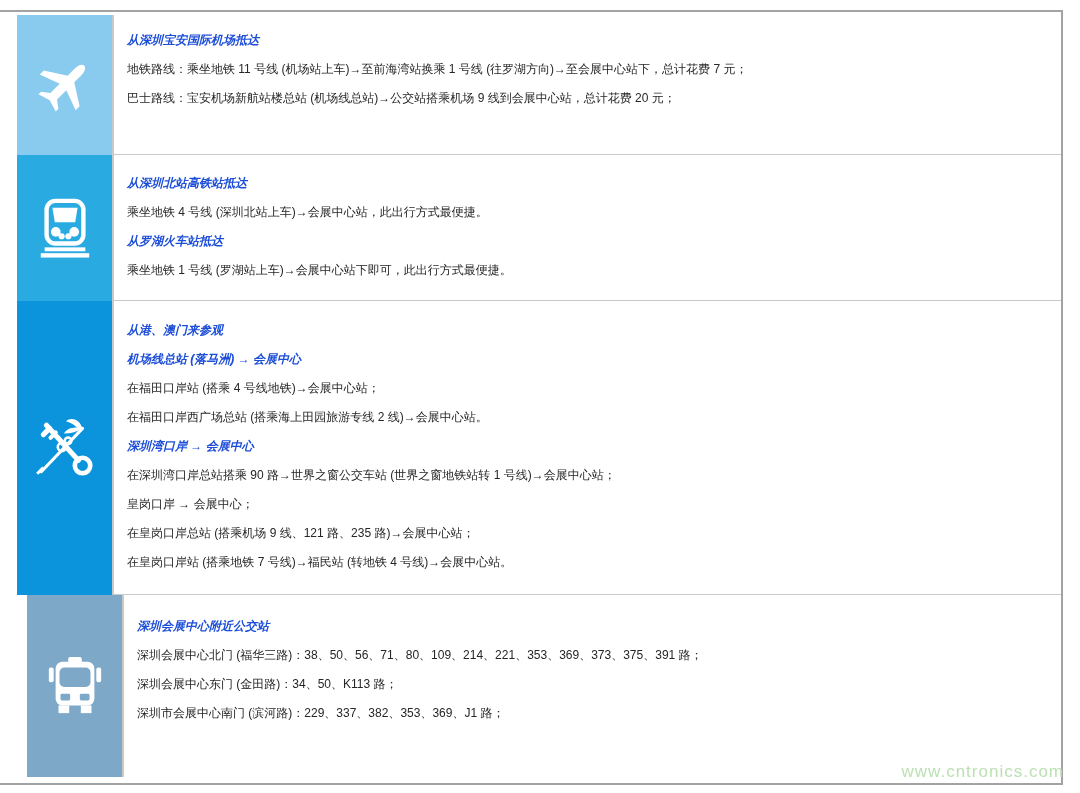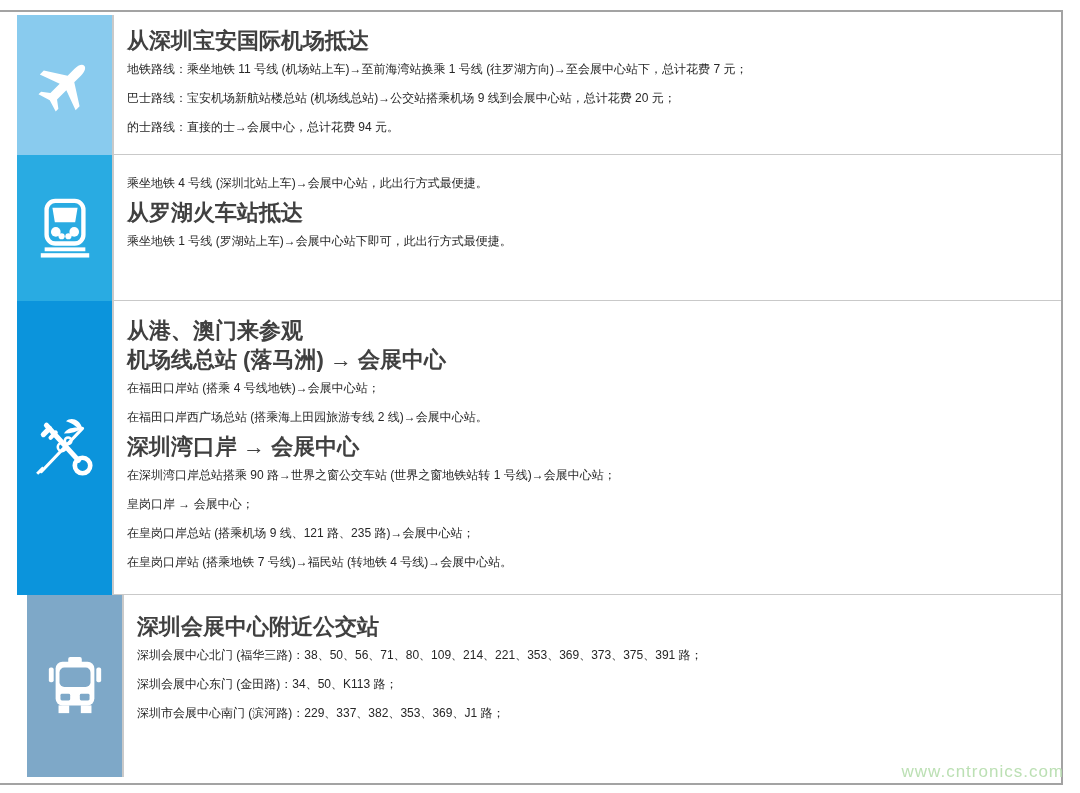--- a/index.html
+++ b/index.html
@@ -40,21 +40,21 @@
   }
   .row-1 .text-cell { padding-top:14px; }
   .row-2 .text-cell { padding-top:15px; }
   .row-3 .text-cell { padding-top:17px; border-bottom:none; }
   .line {
     font-size:12px;
     line-height:29px;
     color:#262626;
     white-space:nowrap;
   }
-  .line.bold { font-weight:bold; font-size:22px; color:#404040; }
+  .line.bold { font-weight:bold; font-size:12px; color:#1d4ed8;font-style:italic; }
   .icon-svg { display:block; }
   .watermark {
     position:absolute;
     right:16px; top:762px;
     font-size:17px;
     letter-spacing:1px;
     z-index:5;
     font-family:"Liberation Sans",sans-serif;
   }
 </style>
@@ -69,38 +69,38 @@
         <svg class="icon-svg" width="60" height="60" viewBox="0 0 64 64">
           <g transform="rotate(45 32 32)">
             <path fill="#ffffff" d="M32 3 C35 3 37 7 37 13 L37 23 L59 37 L59 43 L37 35 L37 49 L45 55 L45 59 L32 55 L19 59 L19 55 L27 49 L27 35 L5 43 L5 37 L27 23 L27 13 C27 7 29 3 32 3 Z"></path>
           </g>
         </svg>
       </div>
       <div class="text-cell">
           <div class="line bold">从深圳宝安国际机场抵达</div>
           <div class="line">地铁路线：乘坐地铁 11 号线 (机场站上车)→至前海湾站换乘 1 号线 (往罗湖方向)→至会展中心站下，总计花费 7 元；</div>
           <div class="line">巴士路线：宝安机场新航站楼总站 (机场线总站)→公交站搭乘机场 9 线到会展中心站，总计花费 20 元；</div>
-          <div class="line">的士路线：直接的士→会展中心，总计花费 94 元。</div>
         </div>
     </div>
 
     <div class="row row-1" style="--panel: #29ABE2;">
       <div class="icon-cell">
         <svg class="icon-svg" width="62" height="62" viewBox="0 0 64 64">
           <rect x="13" y="4" width="38" height="44" rx="9" fill="none" stroke="#ffffff" stroke-width="4.5"></rect>
           <path d="M19 11 L45 11 L42.5 26 L21.5 26 Z" fill="#ffffff"></path>
           <circle cx="22.5" cy="36" r="5" fill="#ffffff"></circle>
           <circle cx="28.5" cy="40.5" r="3.2" fill="#ffffff"></circle>
           <circle cx="41.5" cy="36" r="5" fill="#ffffff"></circle>
           <circle cx="35.5" cy="40.5" r="3.2" fill="#ffffff"></circle>
           <rect x="11" y="52" width="42" height="4" fill="#ffffff"></rect>
           <rect x="7" y="58" width="50" height="4.5" fill="#ffffff"></rect>
         </svg>
       </div>
       <div class="text-cell">
+          <div class="line bold">从深圳北站高铁站抵达</div>
           <div class="line">乘坐地铁 4 号线 (深圳北站上车)→会展中心站，此出行方式最便捷。</div>
           <div class="line bold">从罗湖火车站抵达</div>
           <div class="line">乘坐地铁 1 号线 (罗湖站上车)→会展中心站下即可，此出行方式最便捷。</div>
         </div>
     </div>
 
     <div class="row row-2" style="--panel: #0B94DC;">
       <div class="icon-cell">
         <svg class="icon-svg" width="66" height="66" viewBox="0 0 64 64">
           <g stroke="#ffffff" fill="none" stroke-linecap="round">

